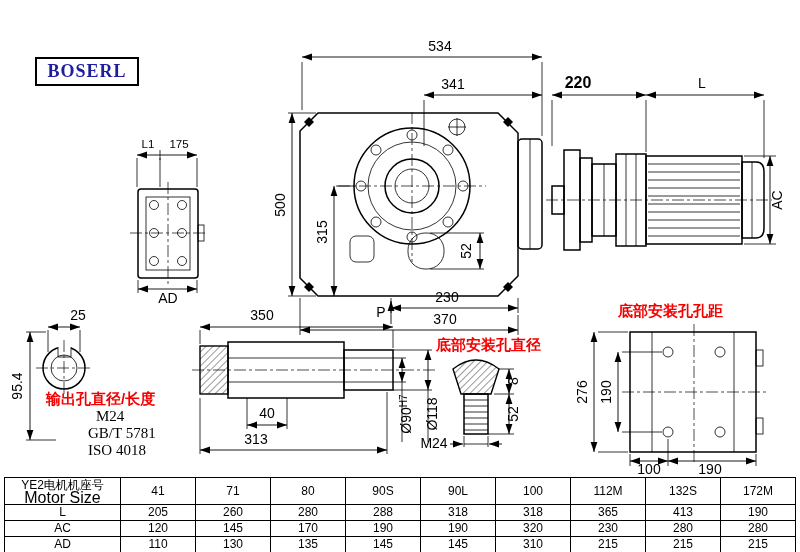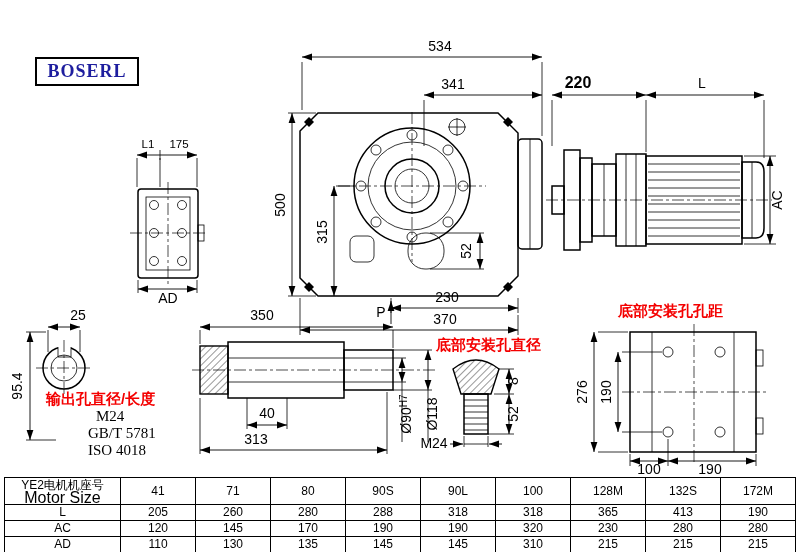--- a/index.html
+++ b/index.html
@@ -336,21 +336,21 @@
         <th>
           <div class="cn">YE2电机机座号</div>
           <div class="en">Motor Size</div>
         </th>
         <th>41</th>
         <th>71</th>
         <th>80</th>
         <th>90S</th>
         <th>90L</th>
         <th>100</th>
-        <th>128M</th>
+        <th>112M</th>
         <th>132S</th>
         <th>172M</th>
       </tr>
       <tr class="data">
         <td>L</td>
         <td>205</td>
         <td>260</td>
         <td>280</td>
         <td>288</td>
         <td>318</td>

